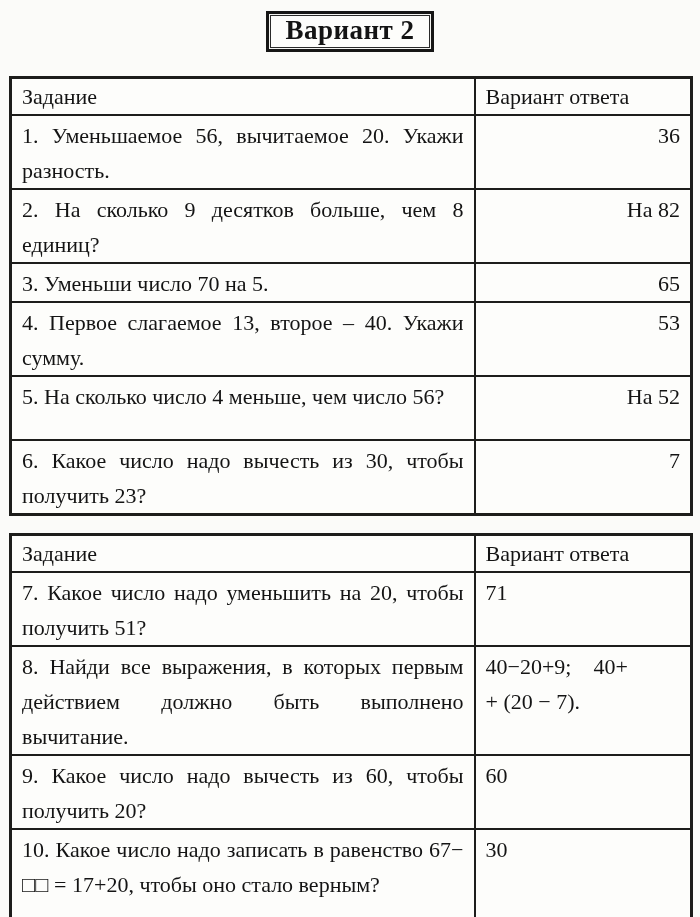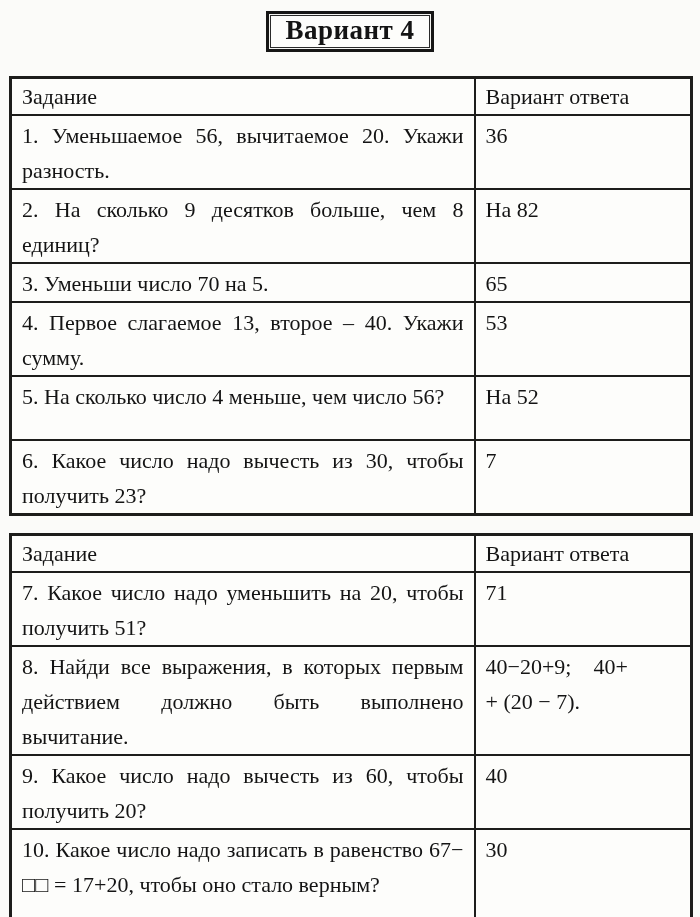--- a/index.html
+++ b/index.html
@@ -68,39 +68,39 @@
   col.c-answer { width: 217px; }
   td.task {
     text-align: justify;
     padding-top: 2px;
   }
   td.answer {
     white-space: pre-wrap;
     padding-top: 2px;
   }
   table.first td.answer {
-    text-align: left;
+    text-align: right;
   }
   table.second td.answer {
     text-align: left;
     border-radius: 20px;
   }
   tr.r-1 { height: 35px; }
   tr.r-2 { height: 64px; }
   tr.r-2b { height: 68px; }
   tr.r-3 { height: 107px; padding-left: 35px; }
   tr.r-3b { height: 109px; }
 </style>
 </head>
 <body>
 
 <div class="page">
 
   <div class="title-wrap">
-    <div class="title-box">Вариант 4</div>
+    <div class="title-box">Вариант 2</div>
   </div>
 
   <table class="sheet first">
     <colgroup>
         <col class="c-task">
         <col class="c-answer">
       </colgroup>
     <tbody>
         <tr class="r-1">
       <th>Задание</th>
@@ -147,21 +147,21 @@
       <td class="task">7. Какое число надо уменьшить на 20, чтобы получить 51?</td>
       <td class="answer">71</td>
     </tr>
     <tr class="r-3">
       <td class="task">8. Найди все выражения, в которых первым действием должно быть выполнено вычитание.</td>
       <td class="answer">40−20+9;    40+
 + (20 − 7).</td>
     </tr>
     <tr class="r-2">
       <td class="task">9. Какое число надо вычесть из 60, чтобы получить 20?</td>
-      <td class="answer">40</td>
+      <td class="answer">60</td>
     </tr>
     <tr class="r-3b">
       <td class="task">10. Какое число надо записать в равенство 67− □□ = 17+20, чтобы оно стало верным?</td>
       <td class="answer">30</td>
     </tr>
   </tbody>
     </table>
 
 </div>
 

